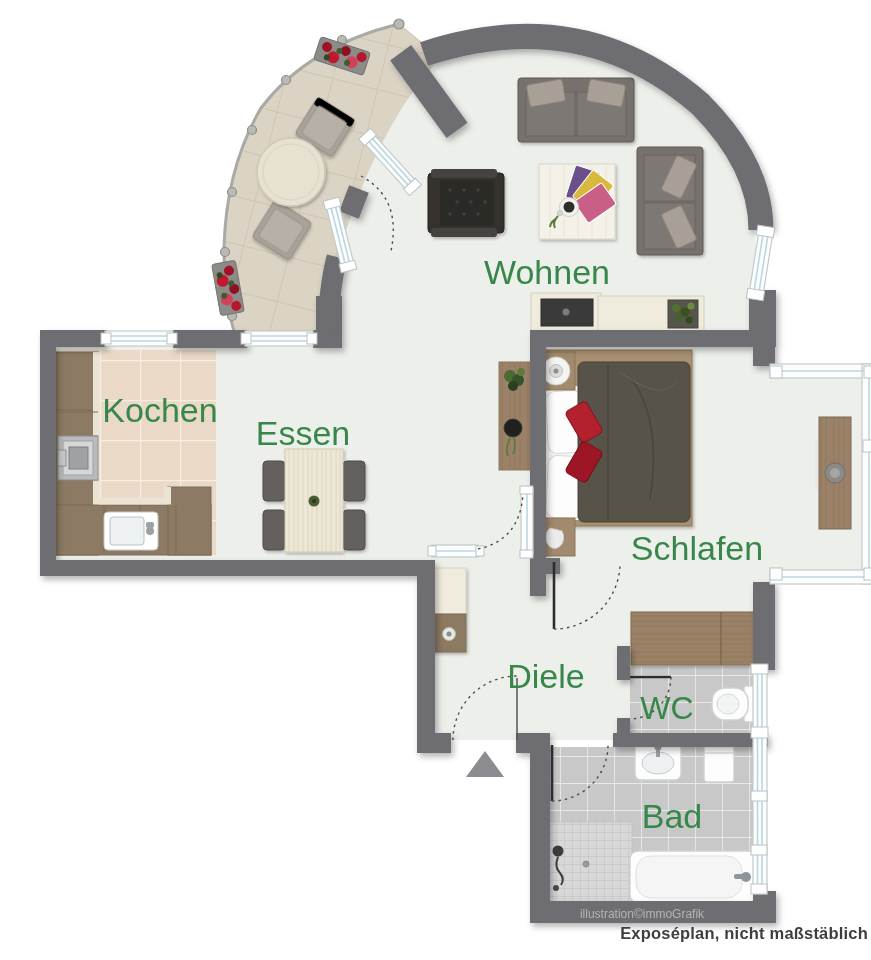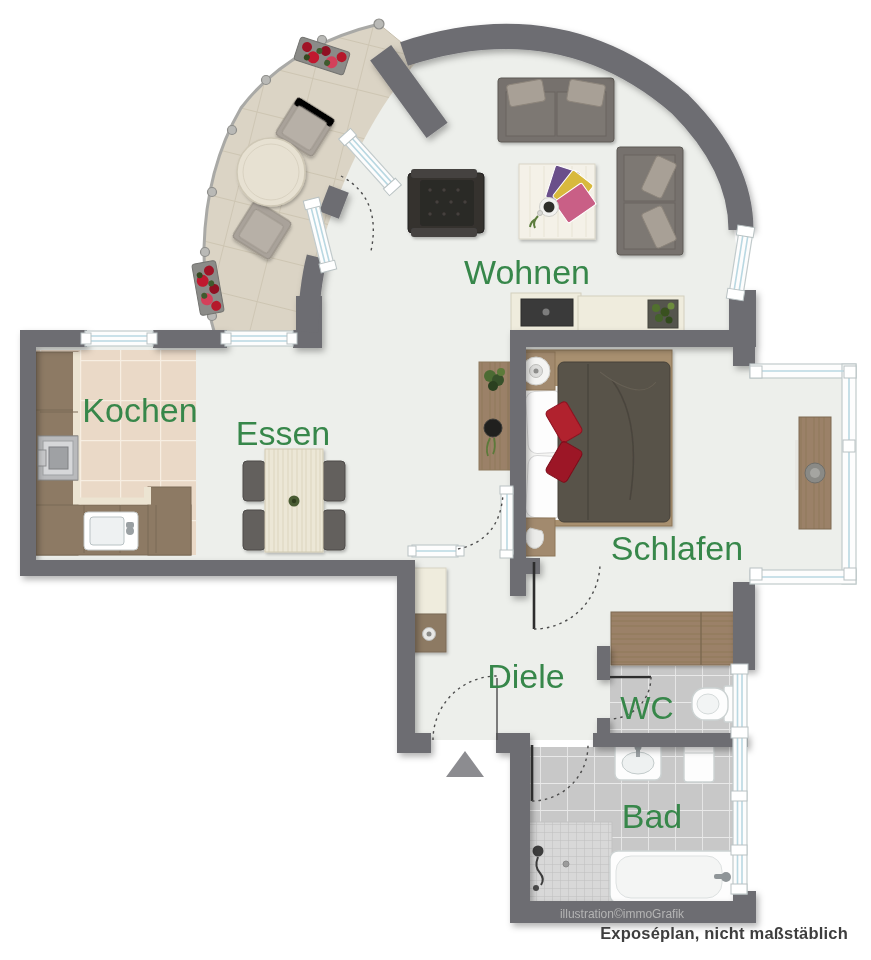--- a/index.html
+++ b/index.html
@@ -1,16 +1,16 @@
 <!DOCTYPE html>
 <html style="--wall: #6d6d72; --floor: #edefeb; --green: #37874a; --glass: #b9d8e2; --wood: #9b8168; --counter: #8d7a64; --sofa: #76716d; --cushion: #a8a096; --duvet: #585248; --red: #b1202e; --caption: #3e3e3e; --watermark: #b4b4b4;"><head>
 <meta charset="utf-8">
 <style>
   html,body{margin:0;padding:0;background:#ffffff;}
-  .stage{width:759px;height:960px;position:relative;background:#fff;font-family:"Liberation Sans",sans-serif;}
+  .stage{width:759px;height:960px;position:relative;background:#fff;font-family:"Liberation Sans",sans-serif;margin-left:20px;}
   svg{display:block;}
   .wall{fill:var(--wall);}
   .wallstroke{stroke:var(--wall);fill:none;}
   .floor{fill:var(--floor);}
   .room-label{fill:var(--green);font-family:"Liberation Sans",sans-serif;font-size:34px;}
   .room-label.small{font-size:32px;}
   .caption{fill:var(--caption);font-family:"Liberation Sans",sans-serif;font-size:16.5px;font-weight:700;letter-spacing:.2px;}
   .watermark{fill:var(--watermark);font-family:"Liberation Sans",sans-serif;font-size:12px;}
   .winframe{fill:#fdfdfd;stroke:#c2cbcc;stroke-width:1.2;}
   .wincap{fill:#ffffff;stroke:#b9c2c3;stroke-width:1;}

